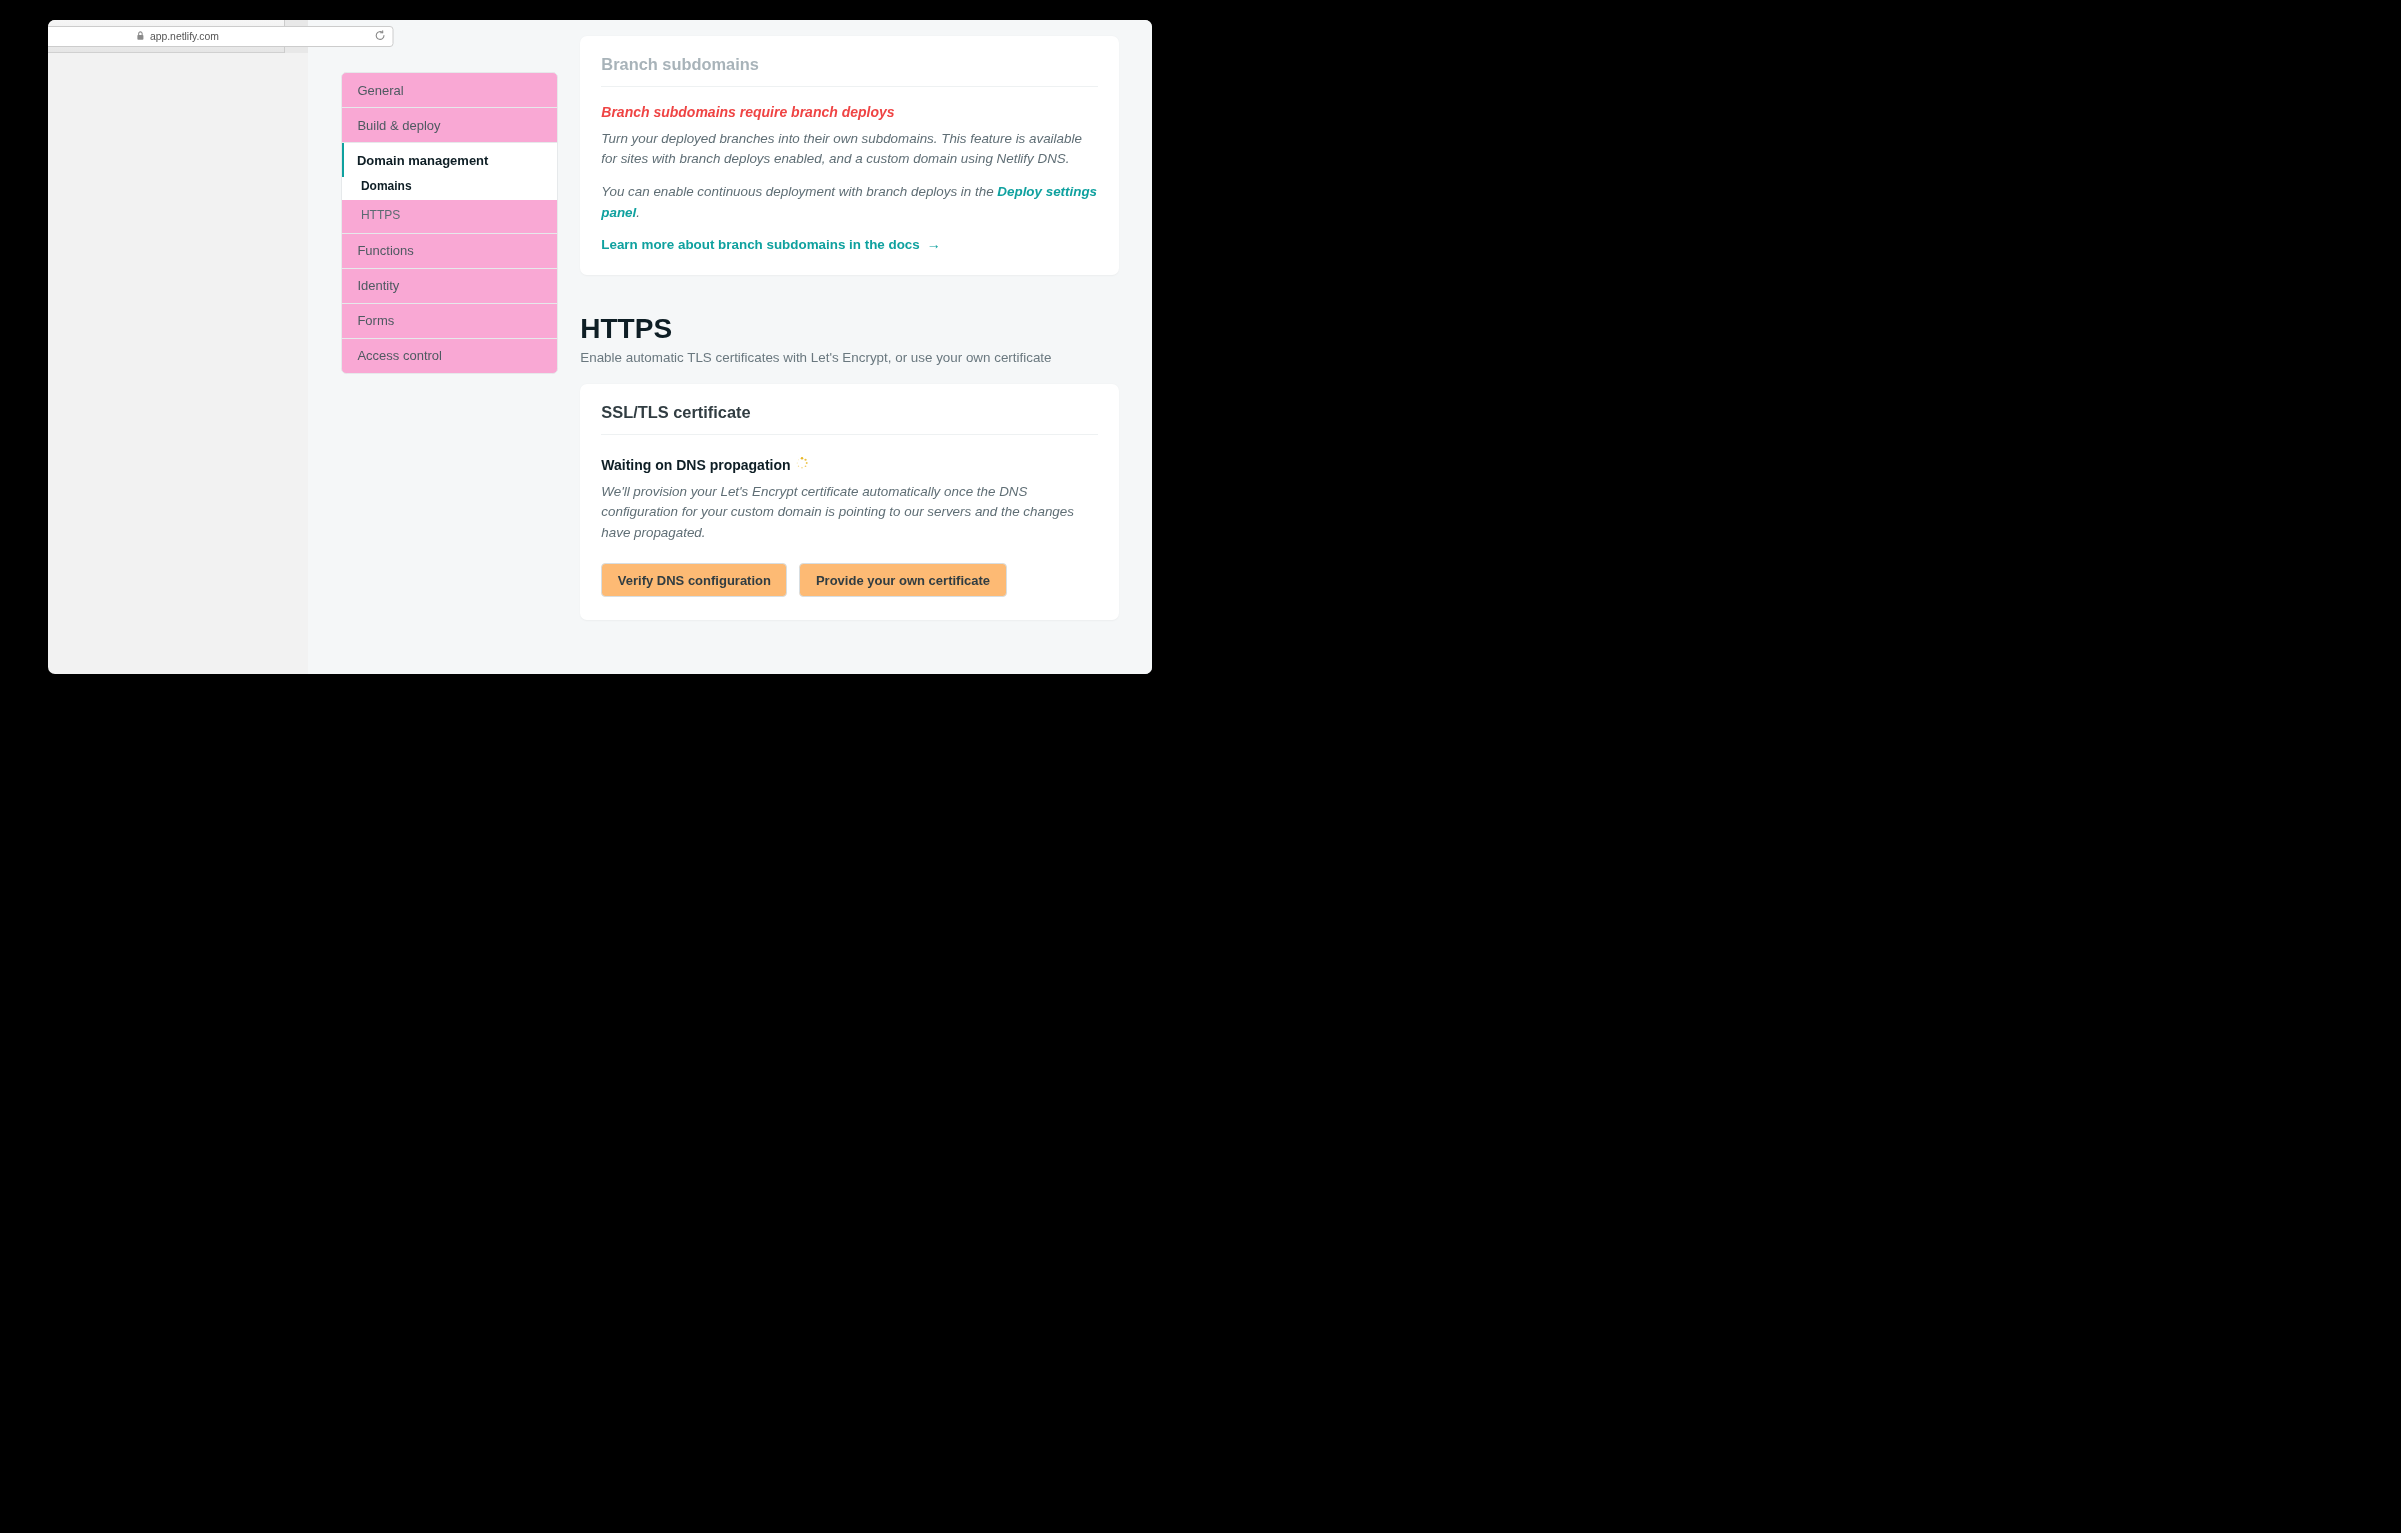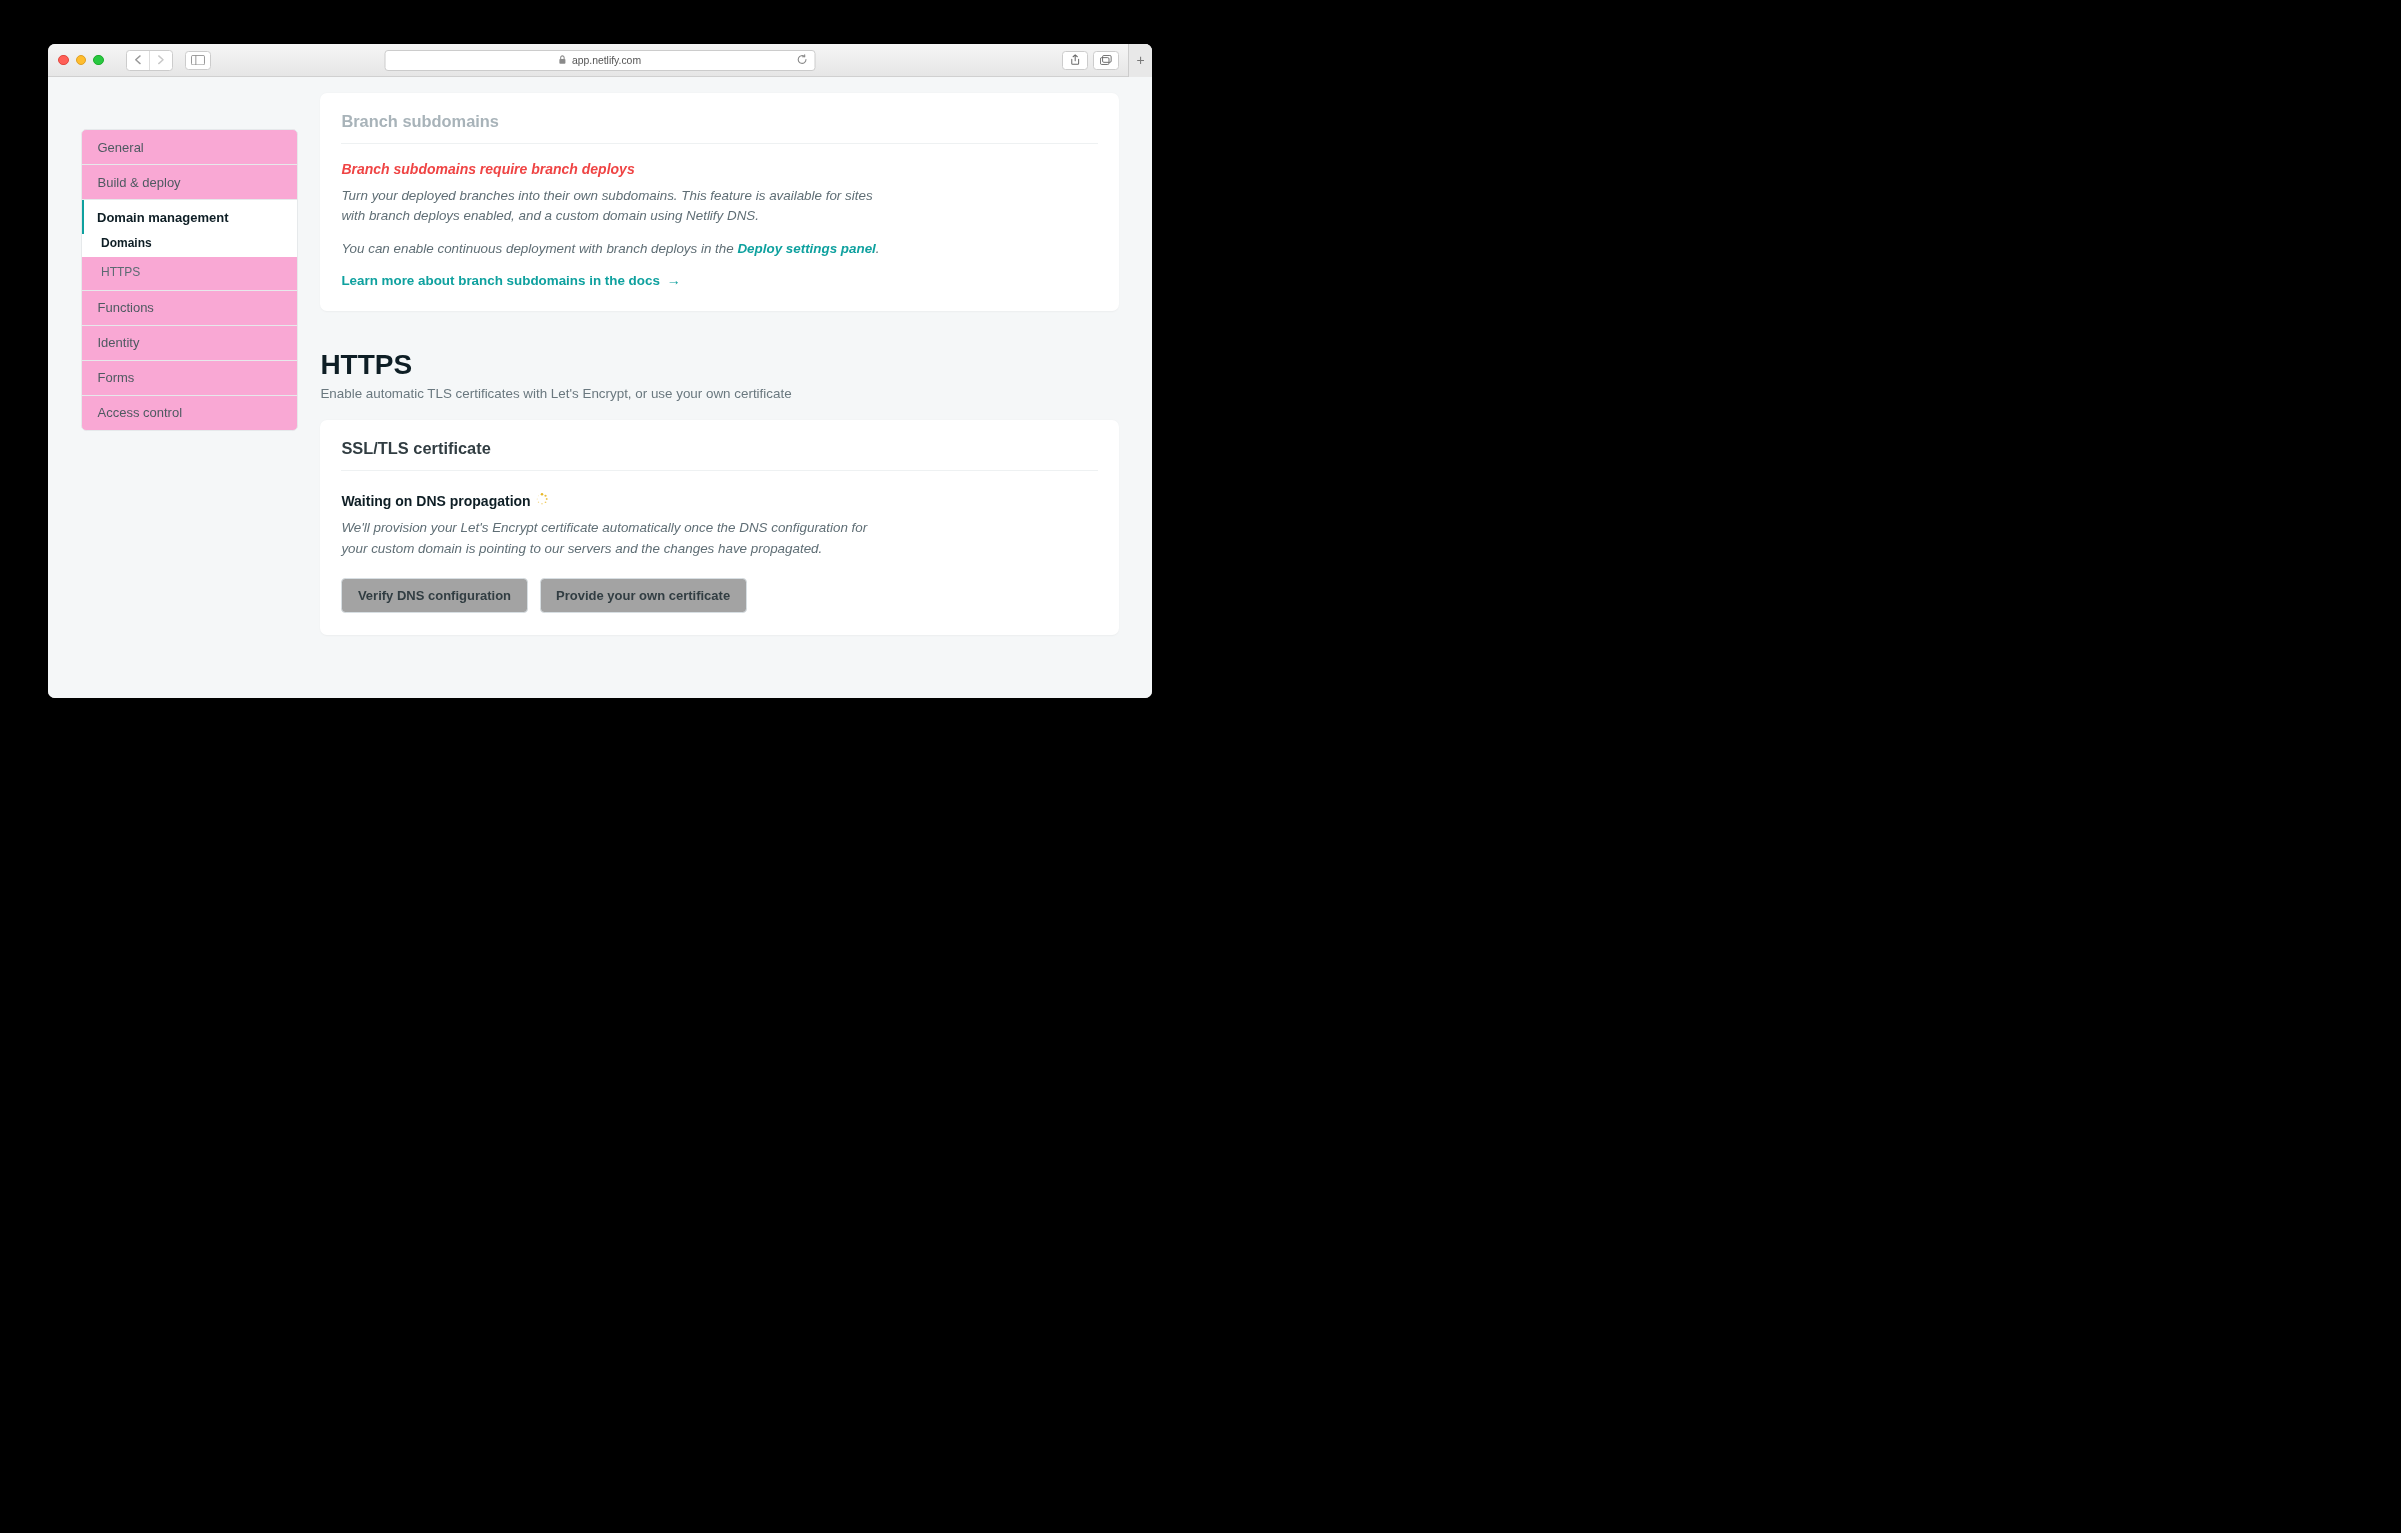--- a/index.html
+++ b/index.html
@@ -6,29 +6,29 @@
     body {
       font-family: -apple-system, BlinkMacSystemFont, "Segoe UI", Helvetica, Arial, sans-serif;
       background: #000;
       width: 1201px;
       height: 767px;
       position: relative;
     }
     .browser-window {
       position: absolute;
       left: 48px;
-      top: 44px;
+      top: 20px;
       width: 1104px;
       height: 654px;
       background: #f2f2f2;
       border-radius: 7px;
       overflow: hidden;
       box-shadow: 0 17px 52px rgba(0,0,0,0.5);
       display: flex;
-      flex-direction: column;
+      flex-direction: row;
     }
     .titlebar {
       height: 33px;
       background: linear-gradient(#f6f6f6, #e6e6e6);
       border-bottom: 0.9px solid #d0d0d0;
       display: flex;
       align-items: center;
       padding: 0 10.4px;
       gap: 7px;
       position: relative;
@@ -236,21 +236,21 @@
       gap: 5.2px;
       margin-bottom: 8.6px;
     }
     .spinner {
       width: 12px; height: 12px;
       display: inline-block;
       color: #e8b827;
     }
     .btn-row { display: flex; gap: 12px; margin-top: 19px; }
     .btn {
-      background: #a3a3a3;
+      background: #fdba74;
       border: 0.9px solid #d7dee2;
       border-radius: 4.3px;
       padding: 8.6px 15.5px;
       font-size: 13px;
       font-weight: 600;
       color: #313d42;
       cursor: pointer;
     }
     svg { display: block; }
   </style>

